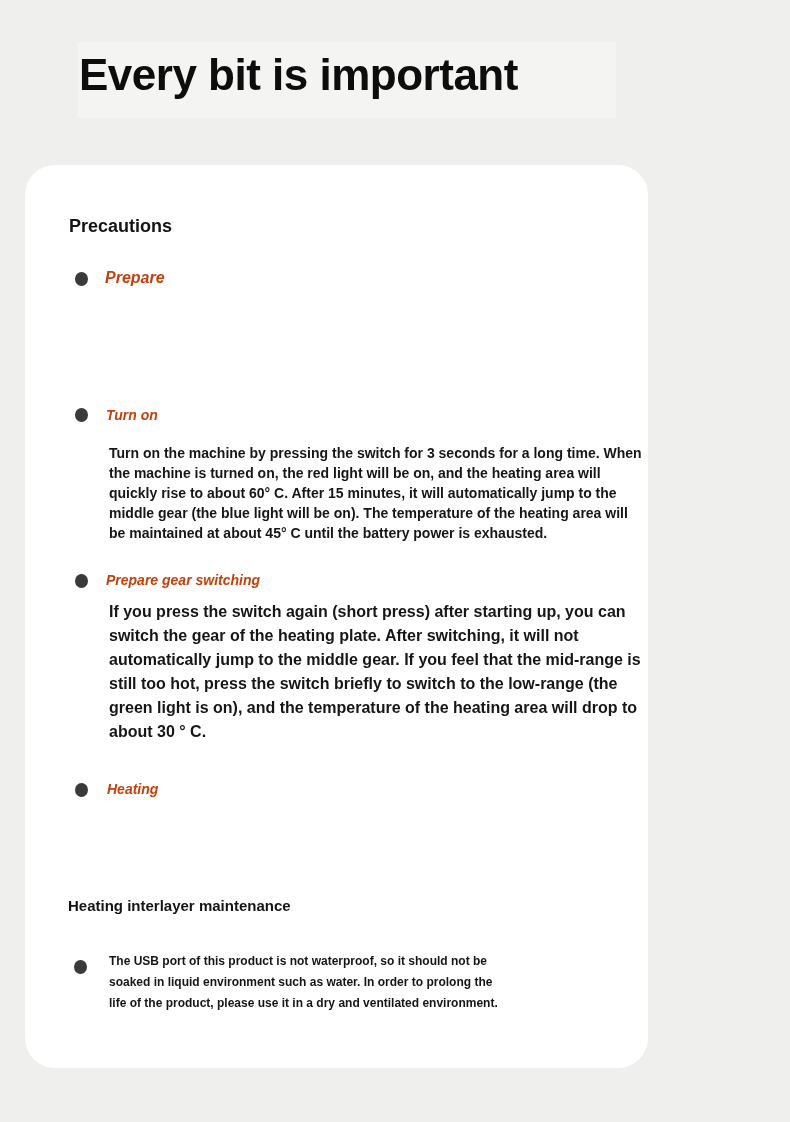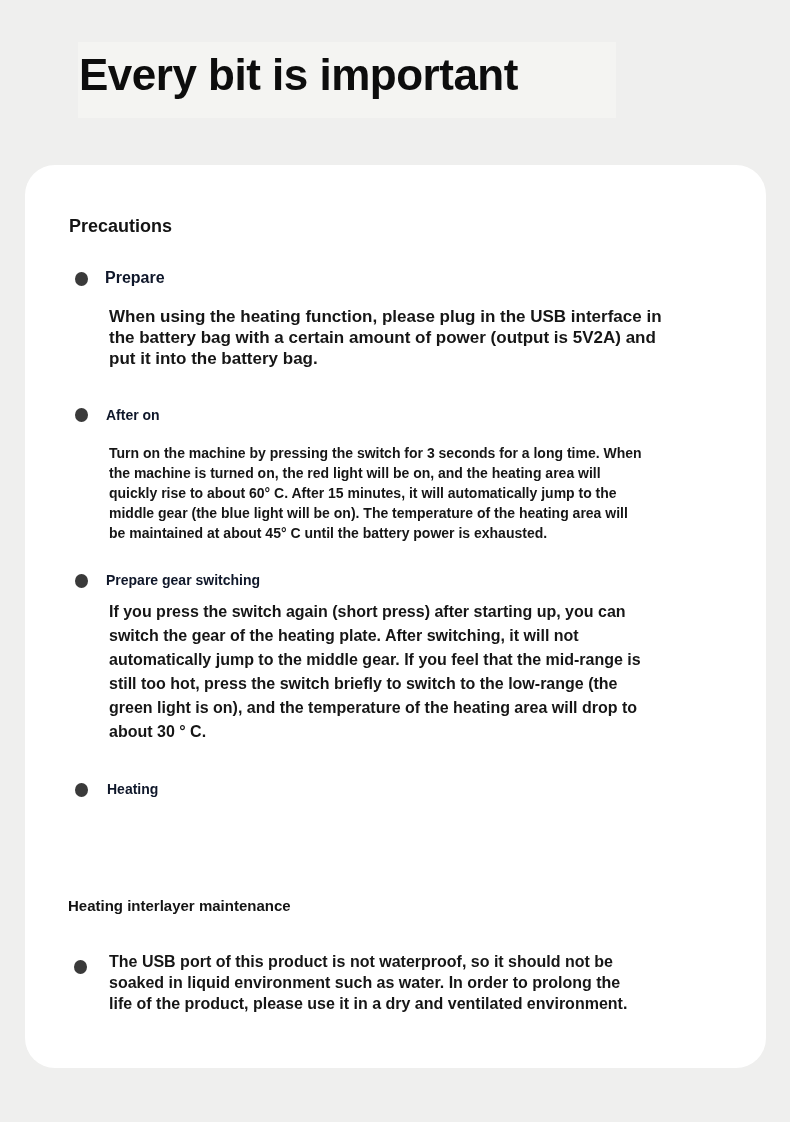--- a/index.html
+++ b/index.html
@@ -25,42 +25,43 @@
     left: 79px; top: 50px;
     font-size: 44px;
     font-weight: bold;
     letter-spacing: -0.5px;
     color: #0d0d0d;
     white-space: nowrap;
   }
   .card {
     position: absolute;
     left: 25px; top: 165px;
-    width: 741px; height: 903px;
+    width: 623px; height: 903px;
     background: #ffffff;
     border-radius: 30px;
     padding-left: 32px;
   }
   .card * { position: absolute; }
   .heading {
     font-weight: bold;
     color: #141414;
     white-space: nowrap;
   }
   .h-precautions { left: 44px; top: 51px; font-size: 18px; }
   .h-maintenance { left: 43px; top: 732px; font-size: 15px; }
   .bullet {
     width: 13px; height: 14px;
     border-radius: 50%;
     background: #3a3a3a;
   }
   .s-label {
     font-weight: bold;
-    color: #0f172a;
+    color: #c2410c;
     white-space: nowrap;
+    font-style: italic;
   }
   .body {
     font-weight: bold;
     color: #161616;
     white-space: pre-line;
     width: 640px;
   }
   
   .b1 { left: 50px; top: 107px; }
   .l1 { left: 80px; top: 104px; font-size: 16px; }
@@ -72,42 +73,39 @@
   
   .b3 { left: 50px; top: 409px; }
   .l3 { left: 81px; top: 407px; font-size: 14px; }
   .p3 { left: 84px; top: 435px; font-size: 16px; line-height: 24px; }
   
   .b4 { left: 50px; top: 618px; }
   .l4 { left: 82px; top: 616px; font-size: 14px; }
   .p4 { left: 84px; top: 648px; font-size: 17px; line-height: 21px; }
   
   .b5 { left: 49px; top: 795px; }
-  .p5 { left: 84px; top: 786px; font-size: 16px; line-height: 21px; }
+  .p5 { left: 84px; top: 786px; font-size: 12px; line-height: 21px; }
 </style>
 </head>
 <body>
 
 <div class="page">
 
   <div class="title-backdrop"></div>
   <h1 class="page-title">Every bit is important</h1>
 
   <div class="card">
 
     <h2 class="heading h-precautions">Precautions</h2>
 
     <span class="bullet b1"></span>
     <span class="s-label l1">Prepare</span>
-    <p class="body p1">When using the heating function, please plug in the USB interface in
-the battery bag with a certain amount of power (output is 5V2A) and
-put it into the battery bag.</p>
 
     <span class="bullet b2"></span>
-    <span class="s-label l2">After on</span>
+    <span class="s-label l2">Turn on</span>
     <p class="body p2">Turn on the machine by pressing the switch for 3 seconds for a long time. When
 the machine is turned on, the red light will be on, and the heating area will
 quickly rise to about 60° C. After 15 minutes, it will automatically jump to the
 middle gear (the blue light will be on). The temperature of the heating area will
 be maintained at about 45° C until the battery power is exhausted.</p>
 
     <span class="bullet b3"></span>
     <span class="s-label l3">Prepare gear switching</span>
     <p class="body p3">If you press the switch again (short press) after starting up, you can
 switch the gear of the heating plate. After switching, it will not

